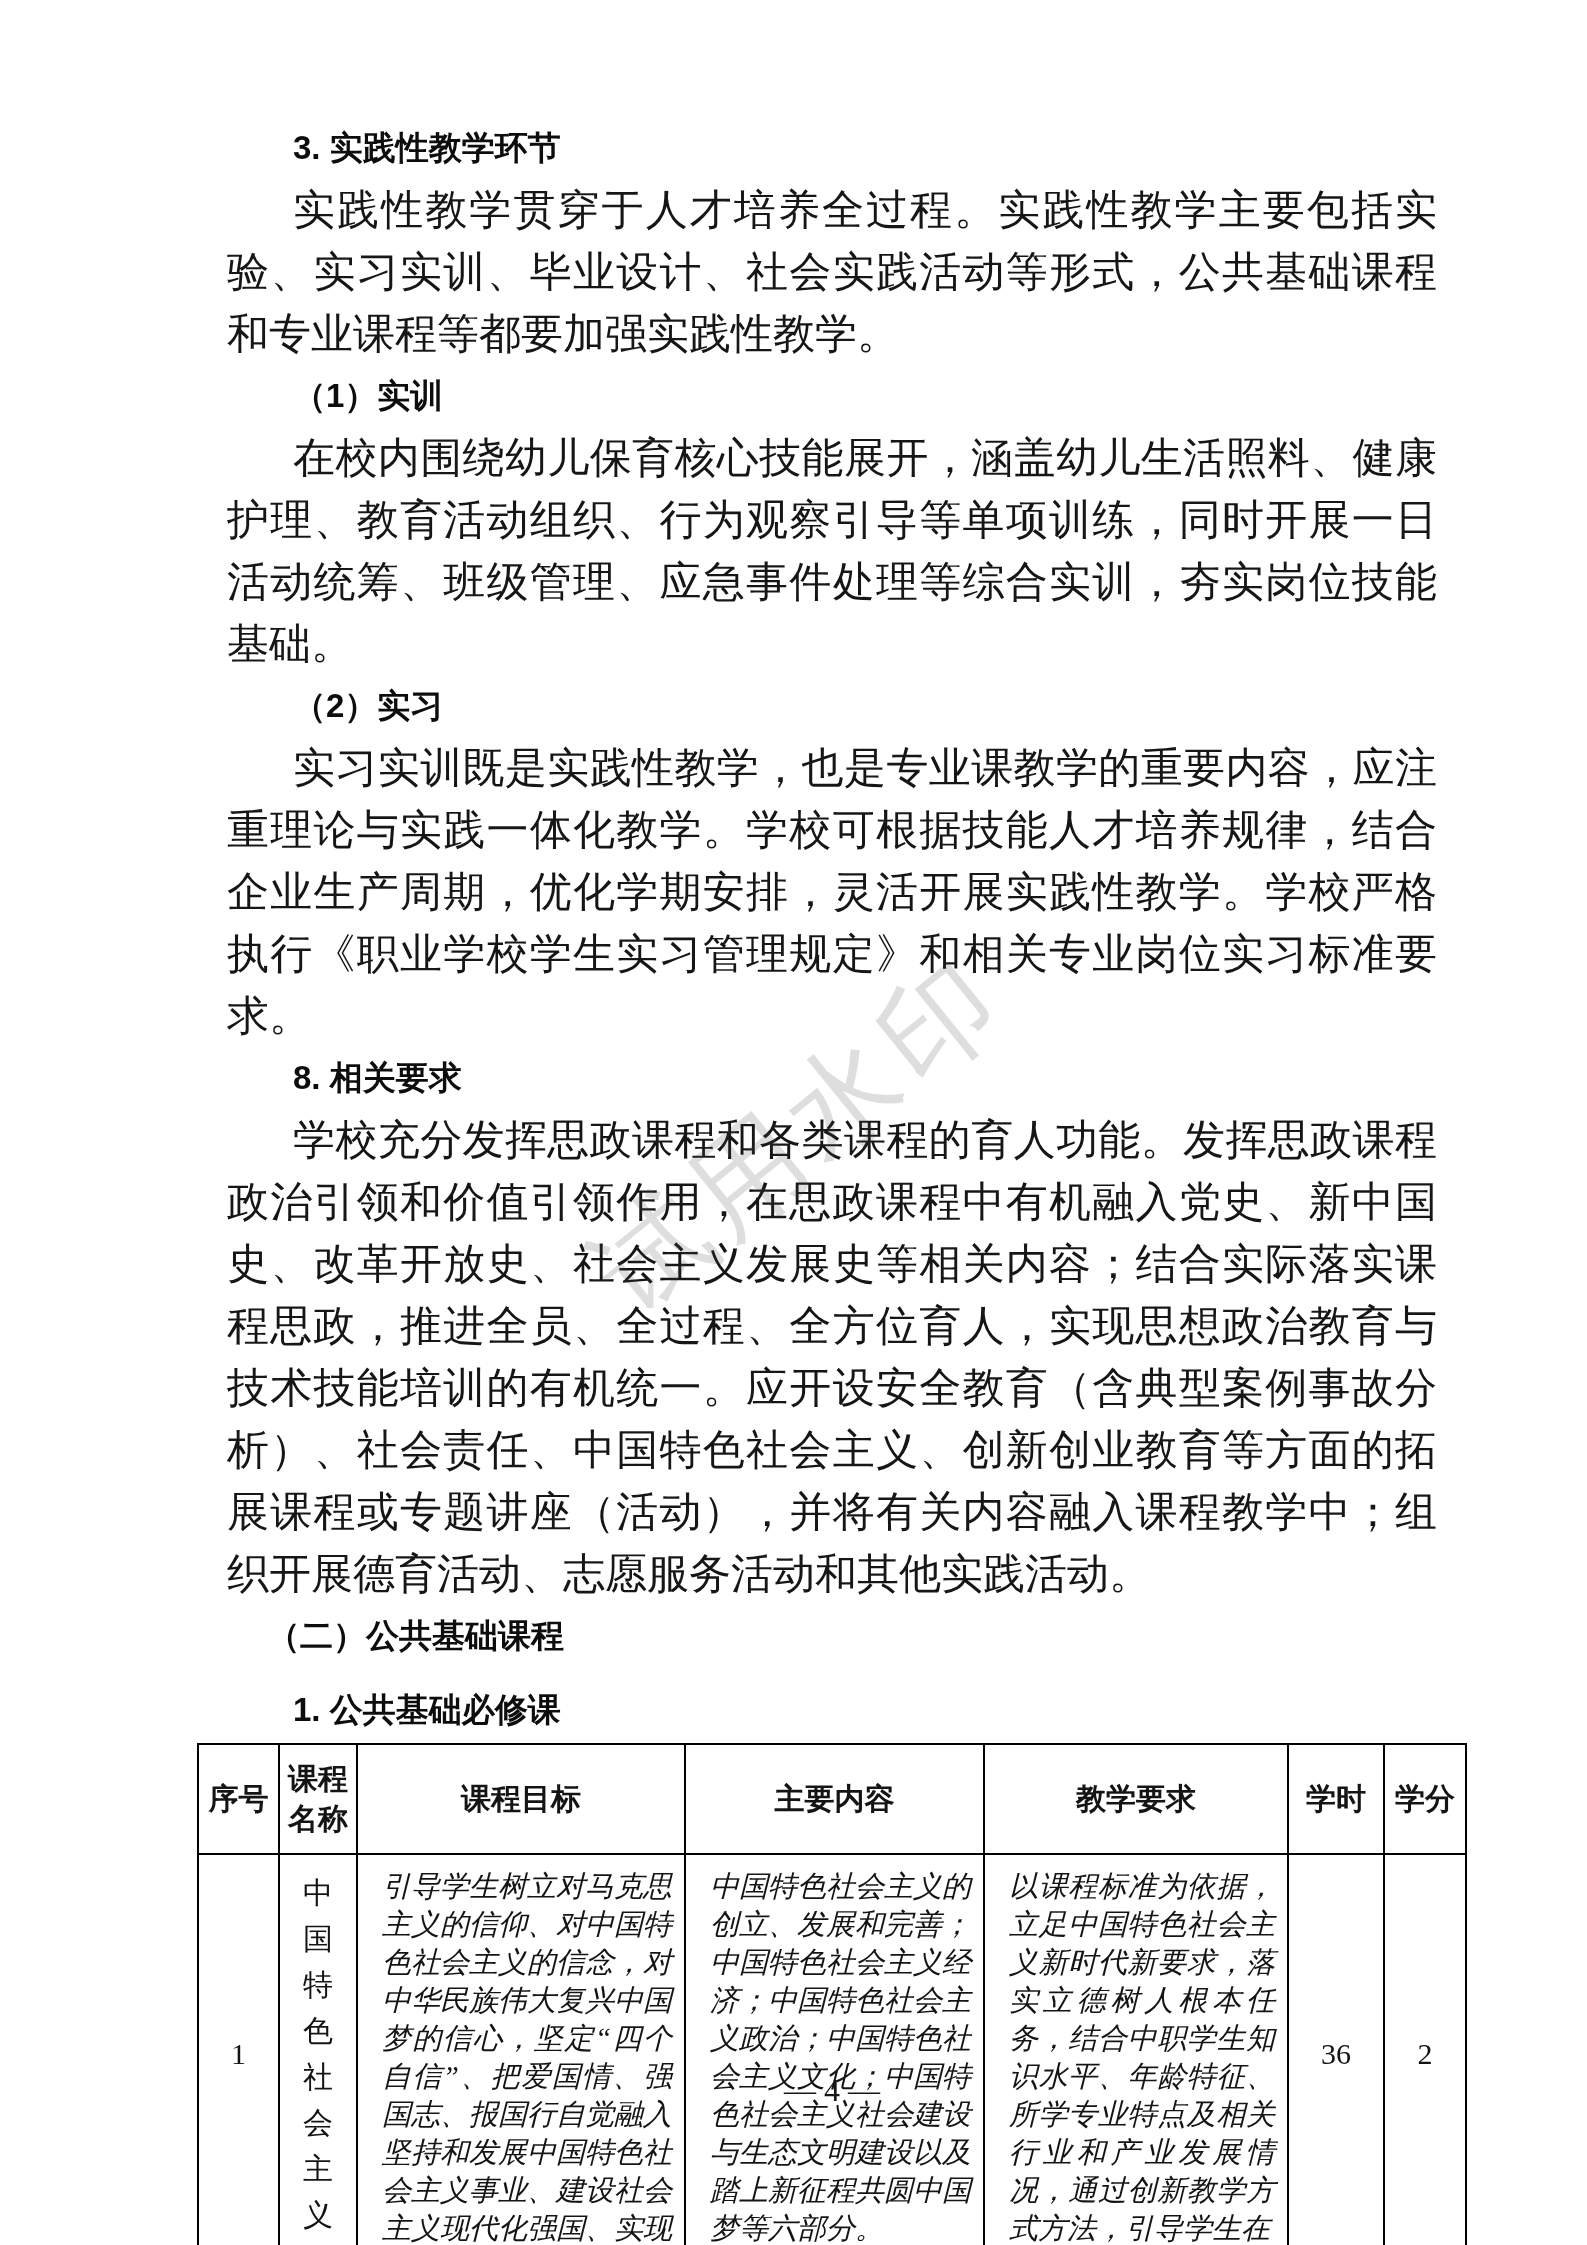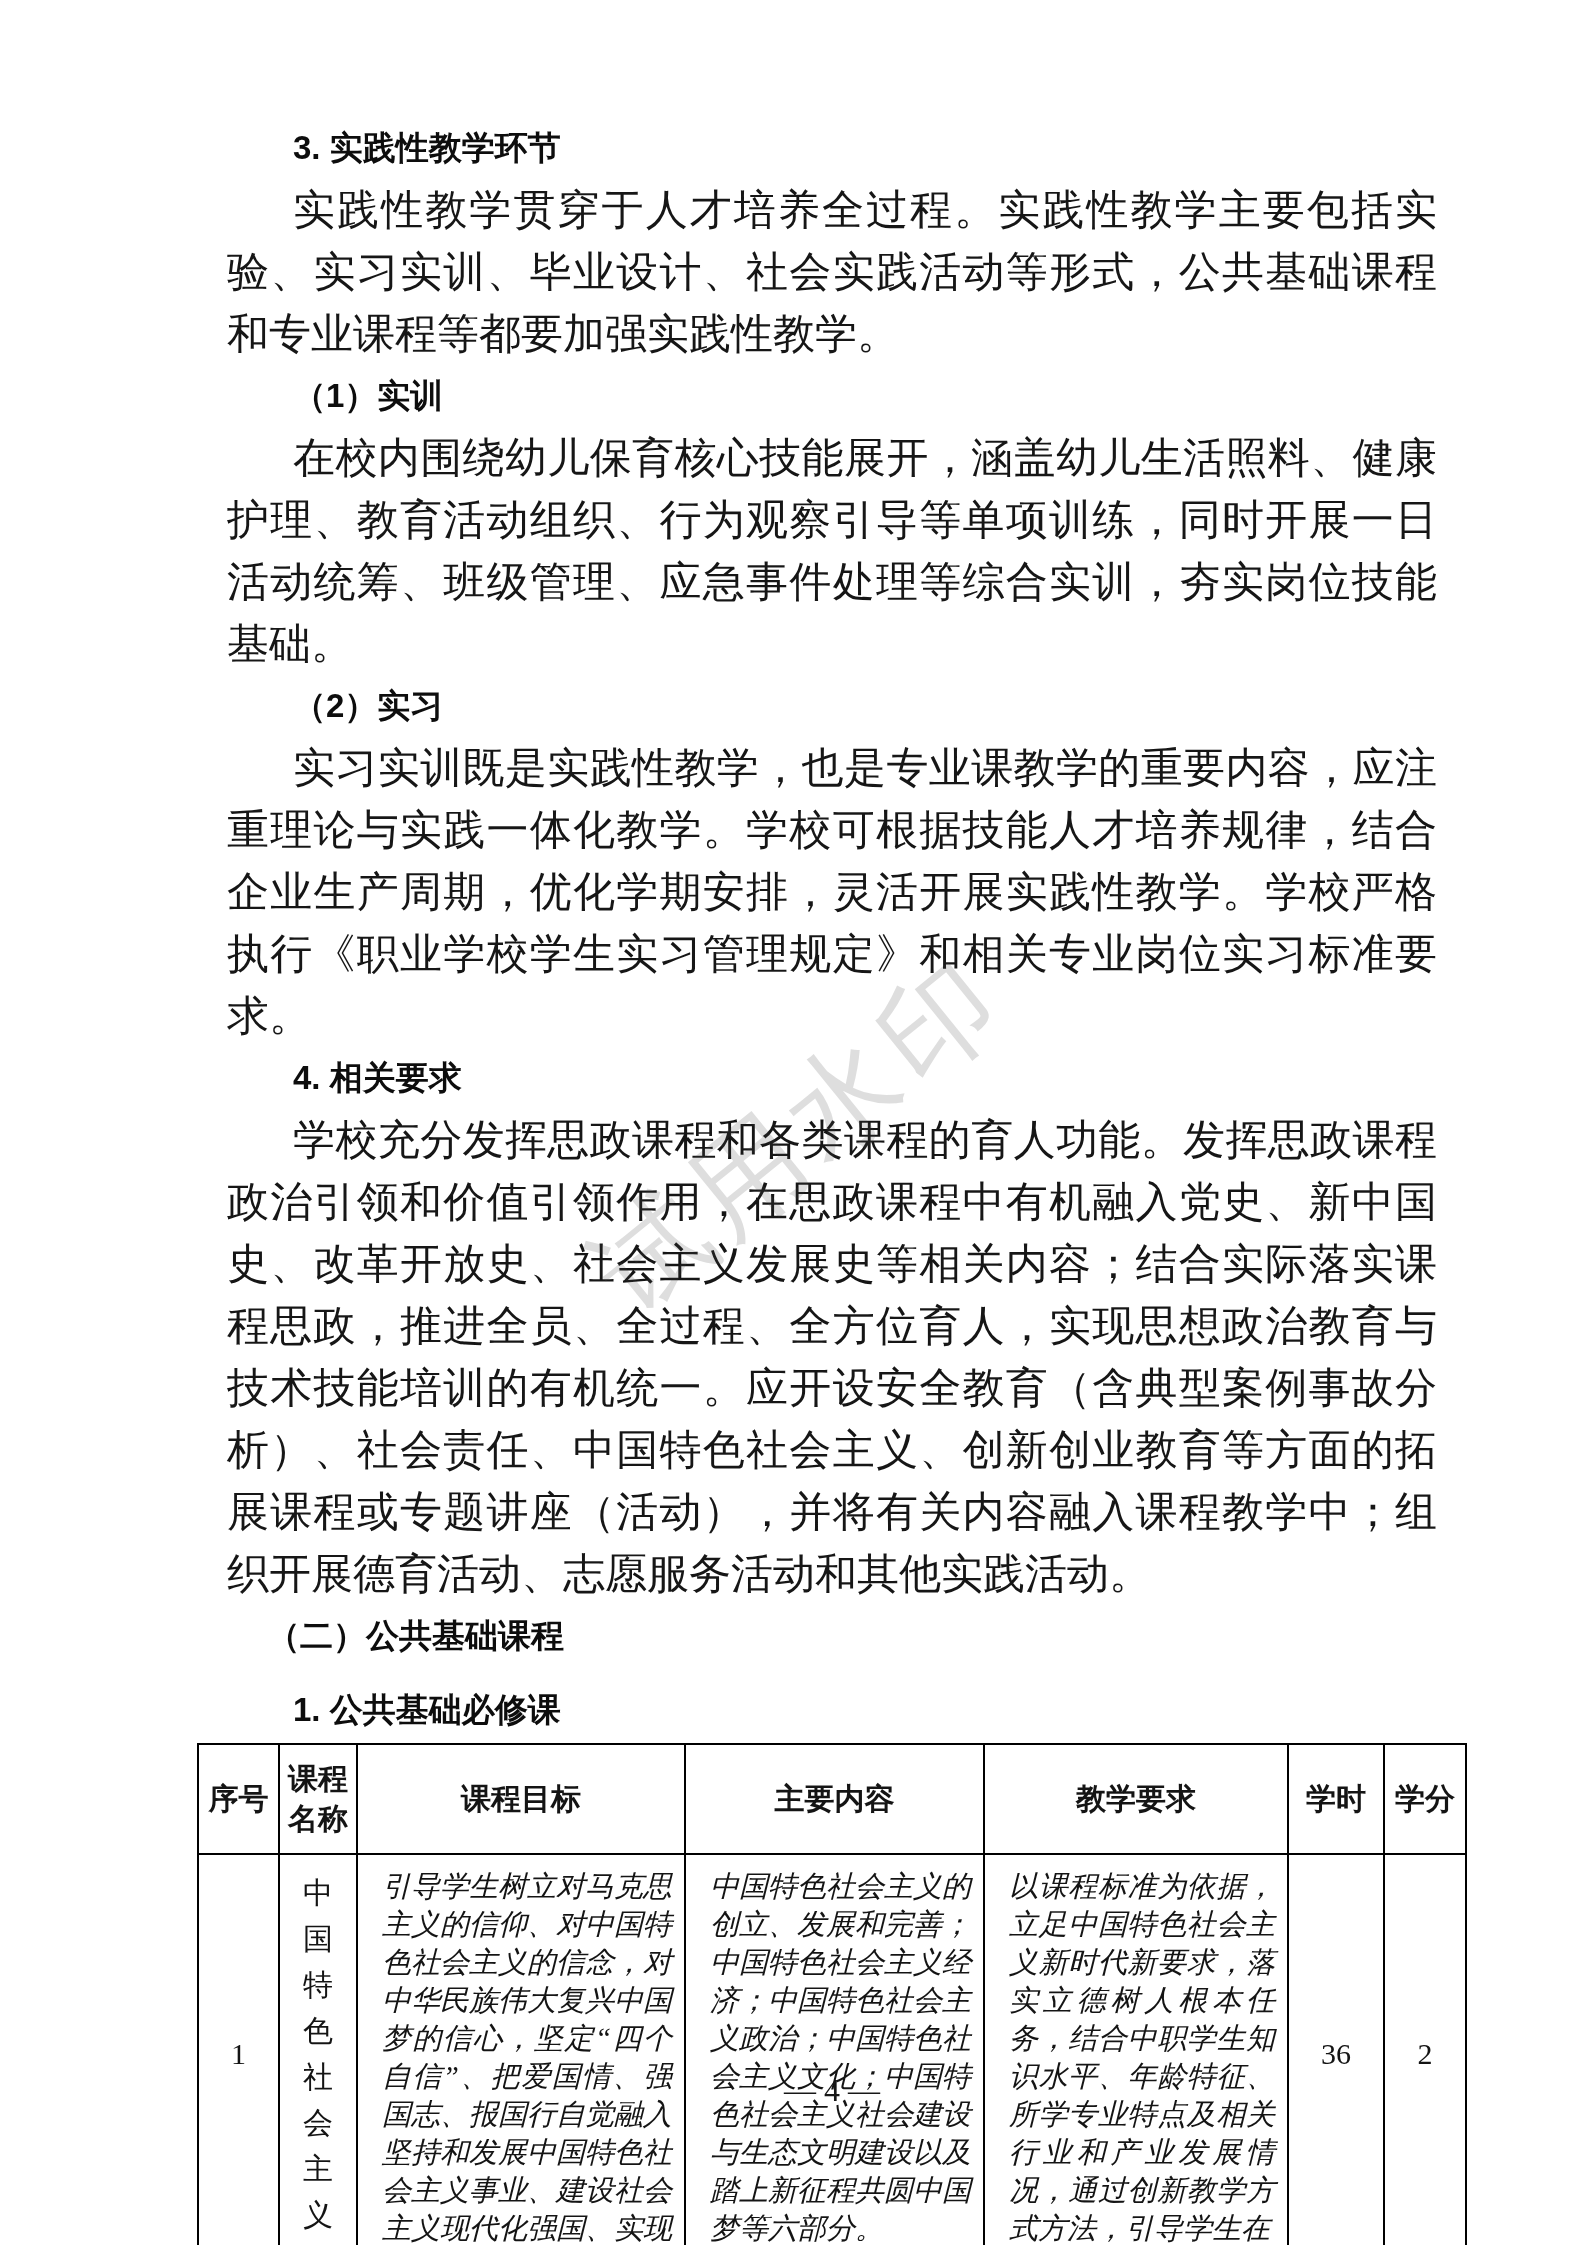--- a/index.html
+++ b/index.html
@@ -115,21 +115,21 @@
 
     <h2 class="h-black">3. 实践性教学环节</h2>
     <p class="para">实践性教学贯穿于人才培养全过程。实践性教学主要包括实验、实习实训、毕业设计、社会实践活动等形式，公共基础课程和专业课程等都要加强实践性教学。</p>
 
     <h3 class="h-black">（1）实训</h3>
     <p class="para">在校内围绕幼儿保育核心技能展开，涵盖幼儿生活照料、健康护理、教育活动组织、行为观察引导等单项训练，同时开展一日活动统筹、班级管理、应急事件处理等综合实训，夯实岗位技能基础。</p>
 
     <h3 class="h-black">（2）实习</h3>
     <p class="para">实习实训既是实践性教学，也是专业课教学的重要内容，应注重理论与实践一体化教学。学校可根据技能人才培养规律，结合企业生产周期，优化学期安排，灵活开展实践性教学。学校严格执行《职业学校学生实习管理规定》和相关专业岗位实习标准要求。</p>
 
-    <h3 class="h-black">4. 相关要求</h3>
+    <h3 class="h-black">8. 相关要求</h3>
     <p class="para">学校充分发挥思政课程和各类课程的育人功能。发挥思政课程政治引领和价值引领作用，在思政课程中有机融入党史、新中国史、改革开放史、社会主义发展史等相关内容；结合实际落实课程思政，推进全员、全过程、全方位育人，实现思想政治教育与技术技能培训的有机统一。应开设安全教育（含典型案例事故分析）、社会责任、中国特色社会主义、创新创业教育等方面的拓展课程或专题讲座（活动），并将有关内容融入课程教学中；组织开展德育活动、志愿服务活动和其他实践活动。</p>
 
     <h3 class="h-black h-sub2">（二）公共基础课程</h3>
     <h3 class="h-black h-req">1. 公共基础必修课</h3>
 
     <table class="course-table">
       <colgroup>
         <col style="width:81px">
         <col style="width:78px">
         <col style="width:328px">

